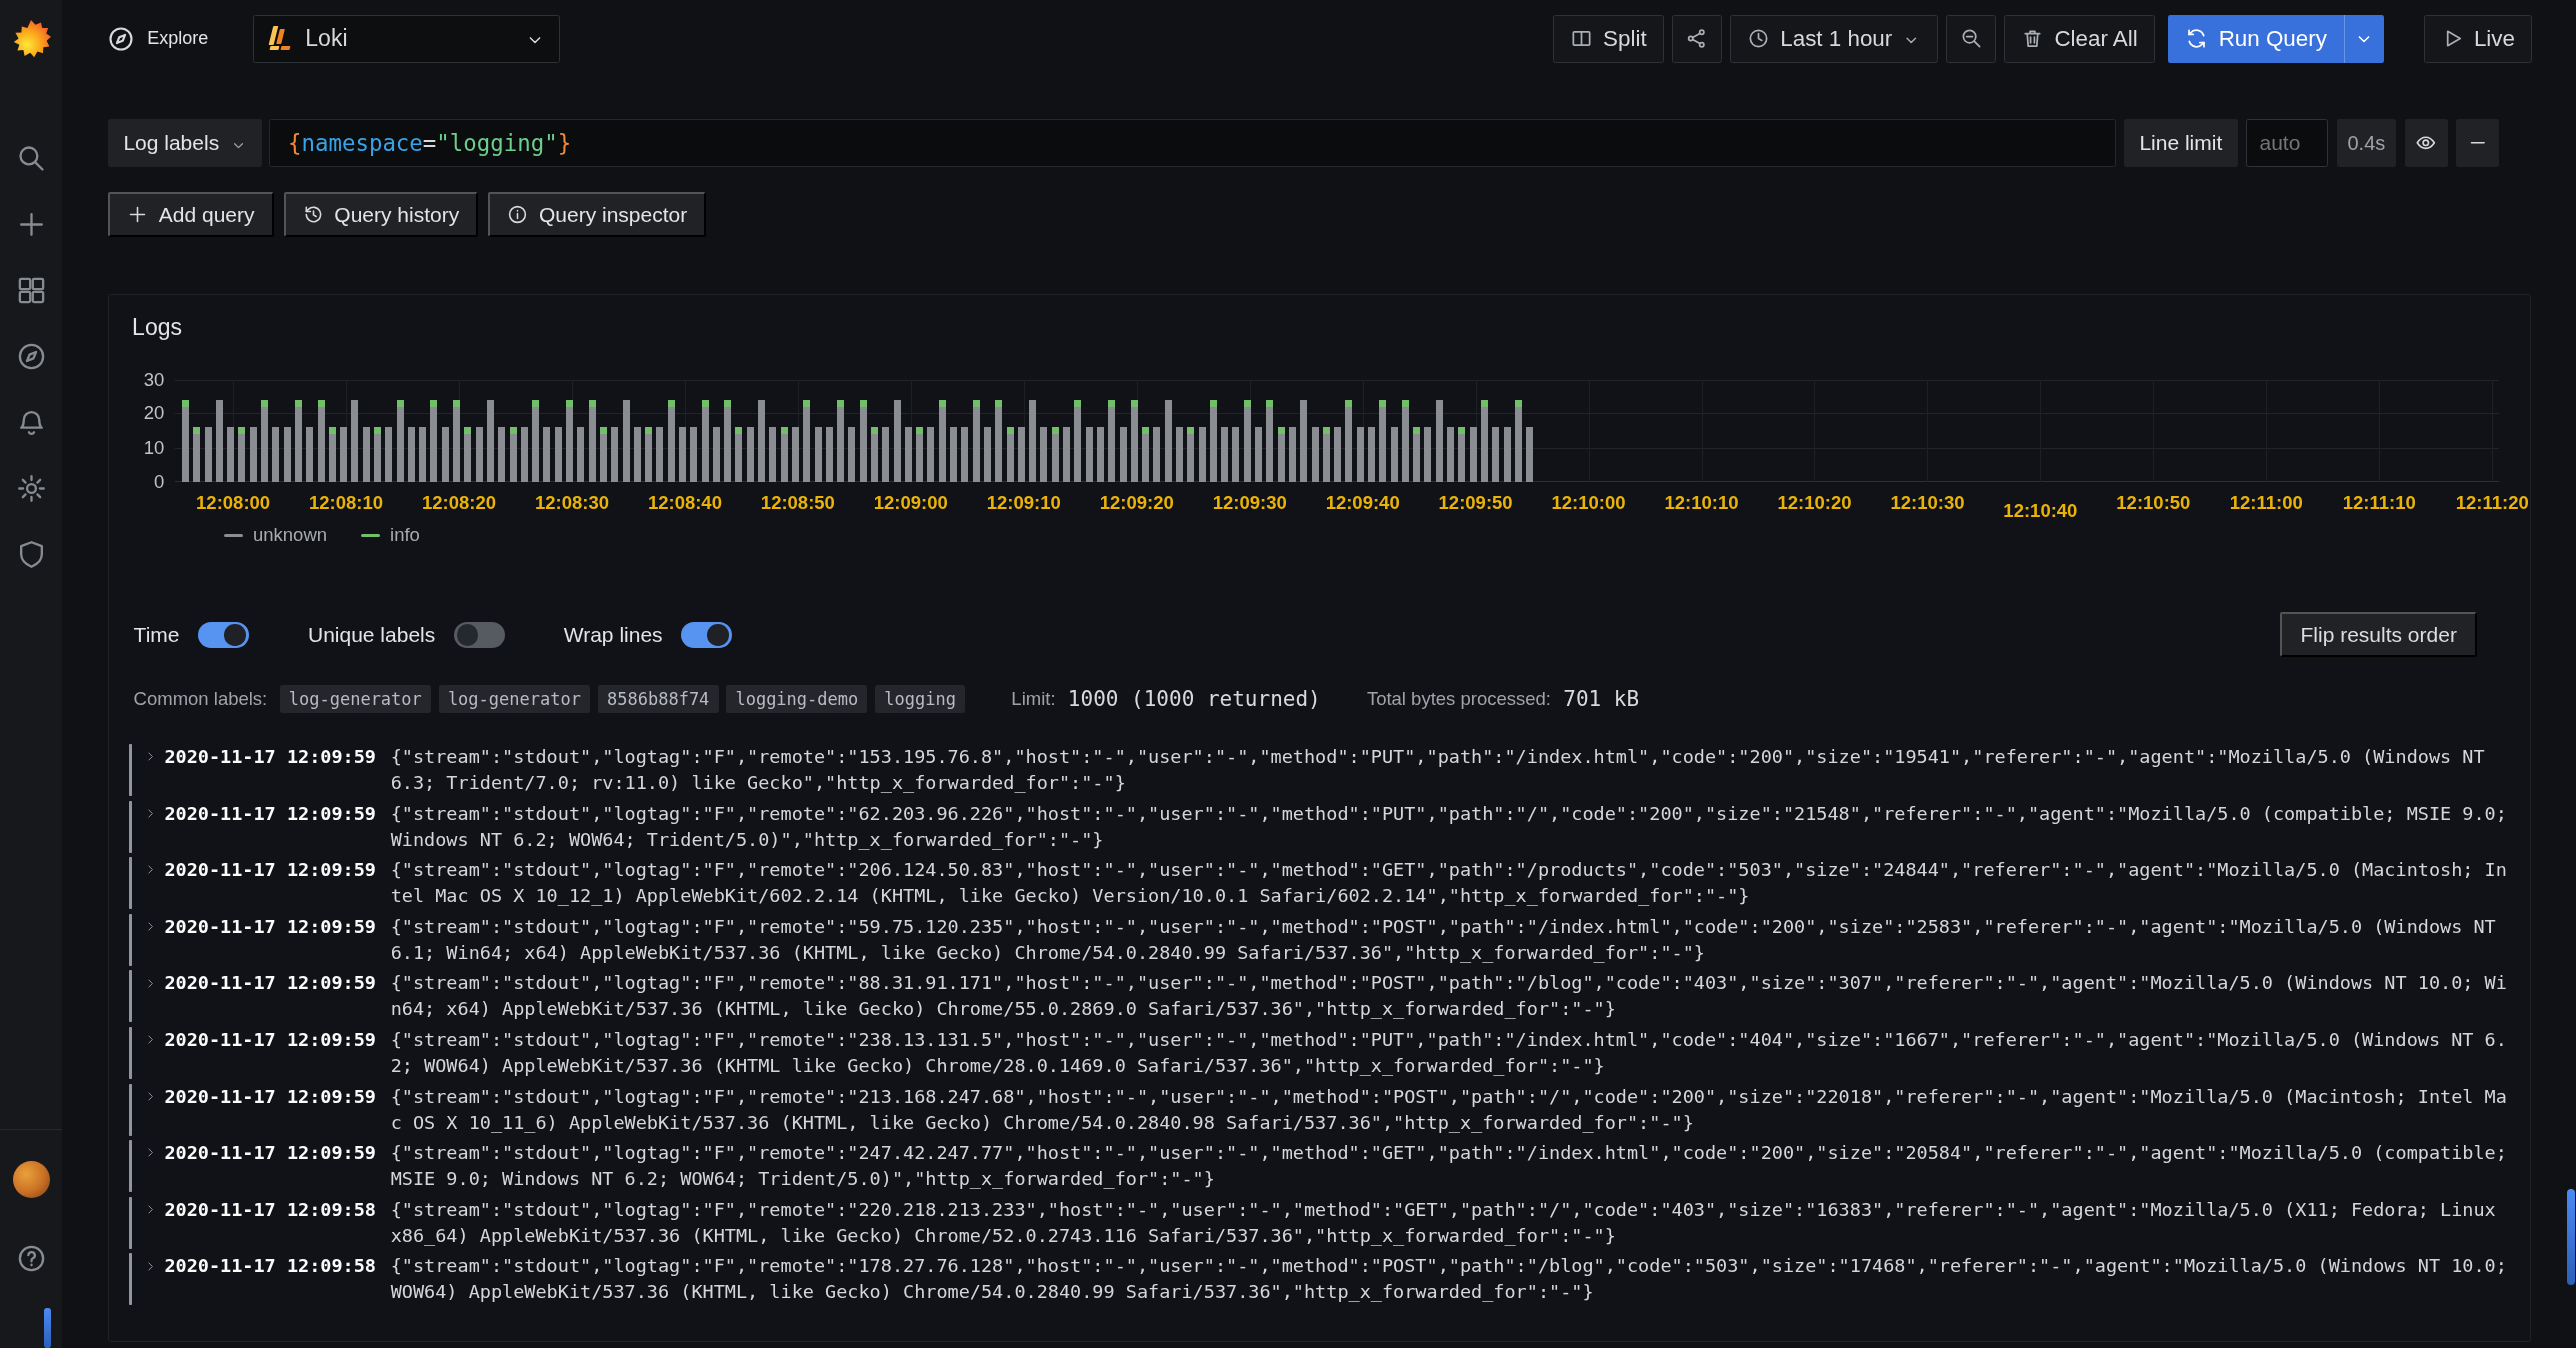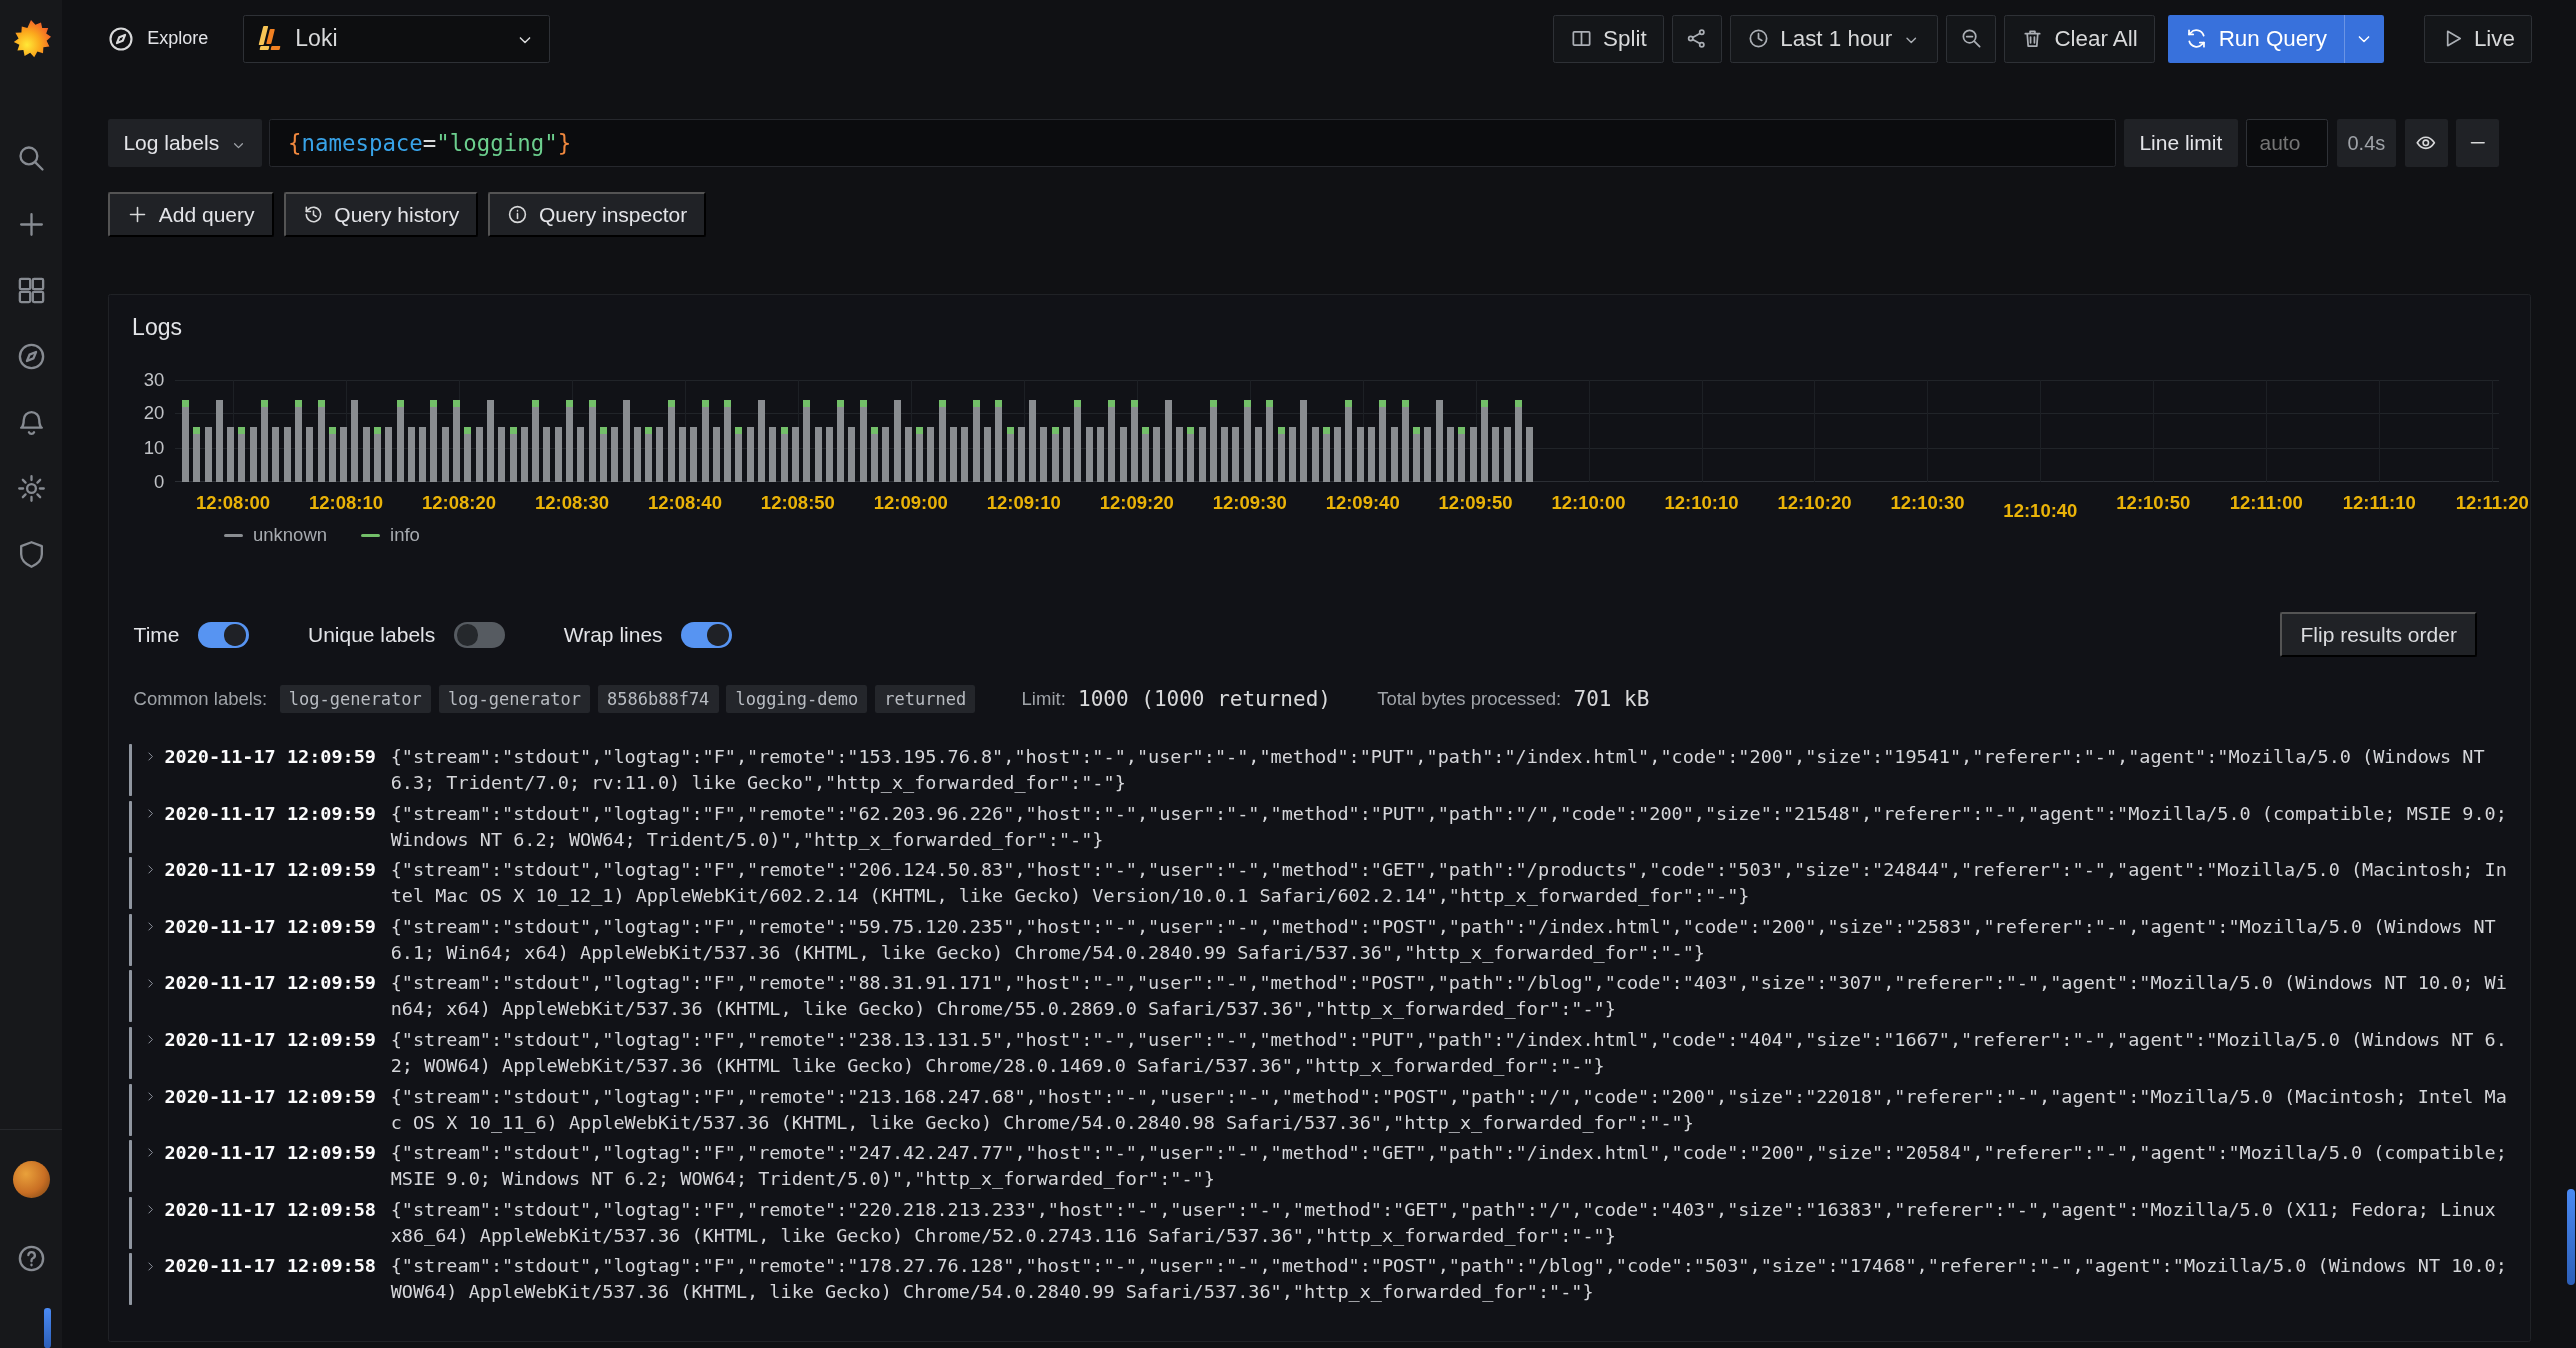--- a/index.html
+++ b/index.html
@@ -18,21 +18,21 @@
   .avatar { width:37px; height:37px; border-radius:50%; background:radial-gradient(circle at 35% 35%, #e9a13b 0%, #c96f24 55%, #6f3f14 100%); cursor:pointer; }
   .sidebar-scroll-thumb { position:absolute; left:44px; bottom:0; width:7px; height:40px; border-radius:3.1px;
     background:linear-gradient(180deg,#4a8af4,#2c5fb8); }
 
   
   .main { margin-left:62px; }
   .navbar { height:77px; display:flex; align-items:center; padding:0 44px 0 45px; }
   .nav-title { display:flex; align-items:center; gap:12.3px; }
   .nav-title .ic { width:28px; height:28px; color:#d8d9da; }
   .nav-title span { font-size:18px; font-weight:500; color:#e3e4e8; }
-  .ds-picker { margin-left:35px; width:307px; height:48px; background:#0d0e10; border:0.8px solid #2e3136; border-radius:2.3px;
+  .ds-picker { margin-left:45px; width:307px; height:48px; background:#0d0e10; border:0.8px solid #2e3136; border-radius:2.3px;
     display:flex; align-items:center; padding:0 14px; cursor:pointer; }
   .loki-logo { width:23px; height:25px; position:relative; margin-right:14px; }
   .loki-logo i { position:absolute; display:block; transform:skewX(-14deg); border-radius:0.8px; }
   .loki-logo .lb1 { left:3.1px; top:0;  width:4.6px; height:18.5px; background:#f8c555; }
   .loki-logo .lb2 { left:10px; top:3.1px; width:4.6px; height:15.4px; background:#f28122; }
   .loki-logo .lb3 { left:1.5px; bottom:1.5px; width:9.2px; height:3.9px; background:#f8c555; }
   .loki-logo .lb4 { left:12.3px; bottom:1.5px; width:9.2px; height:3.9px; background:#f28122; }
   .ds-picker span { font-size:23px; color:#d8d9da; }
   .ds-caret { margin-left:auto; width:20px; height:20px; color:#9fa3a8; }
 
@@ -531,21 +531,21 @@
         <button class="flip-btn">Flip results order</button>
       </div>
 
       <div class="meta-row">
         <span class="meta-label">Common labels:</span>
         <span id="labelBadges" style="display:flex;gap:7.7px">
             <span class="badge">log-generator</span>
             <span class="badge">log-generator</span>
             <span class="badge">8586b88f74</span>
             <span class="badge">logging-demo</span>
-            <span class="badge">returned</span>
+            <span class="badge">logging</span>
           </span>
         <span class="meta-gap"></span>
         <span class="meta-label">Limit:</span>
         <span class="meta-value">1000 (1000 returned)</span>
         <span class="meta-gap"></span>
         <span class="meta-label">Total bytes processed:</span>
         <span class="meta-value">701 kB</span>
       </div>
 
       <div class="log-rows" id="logRows">

